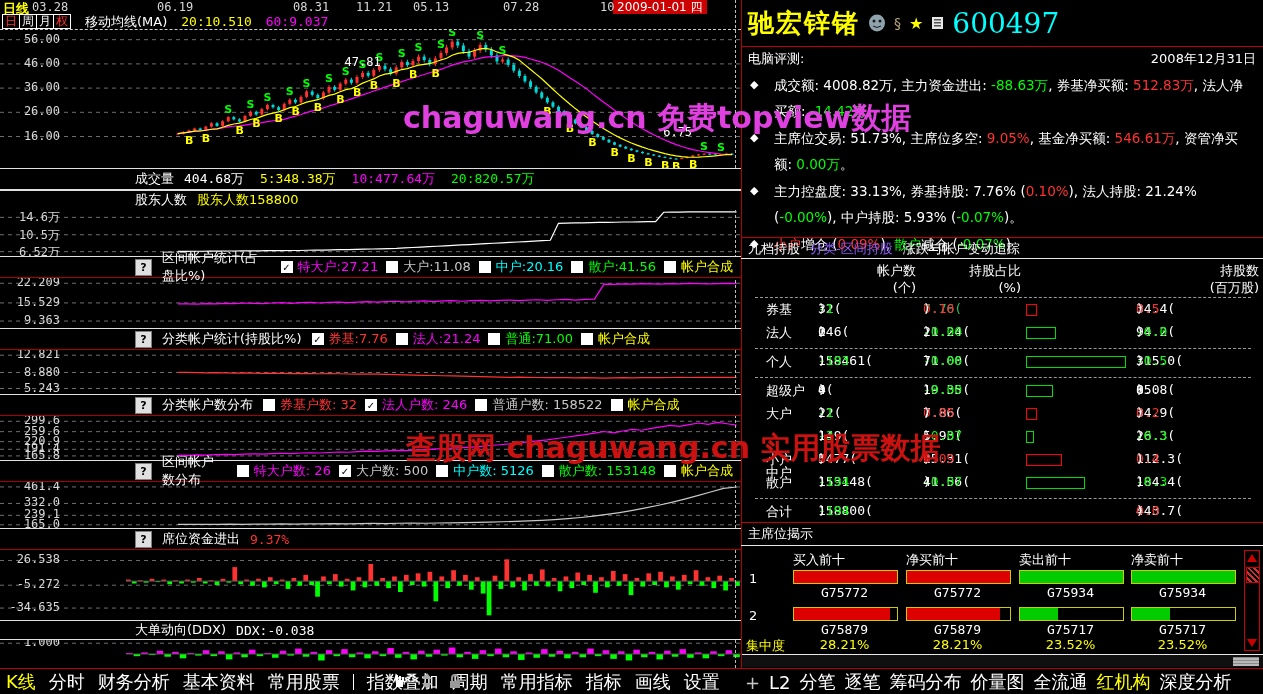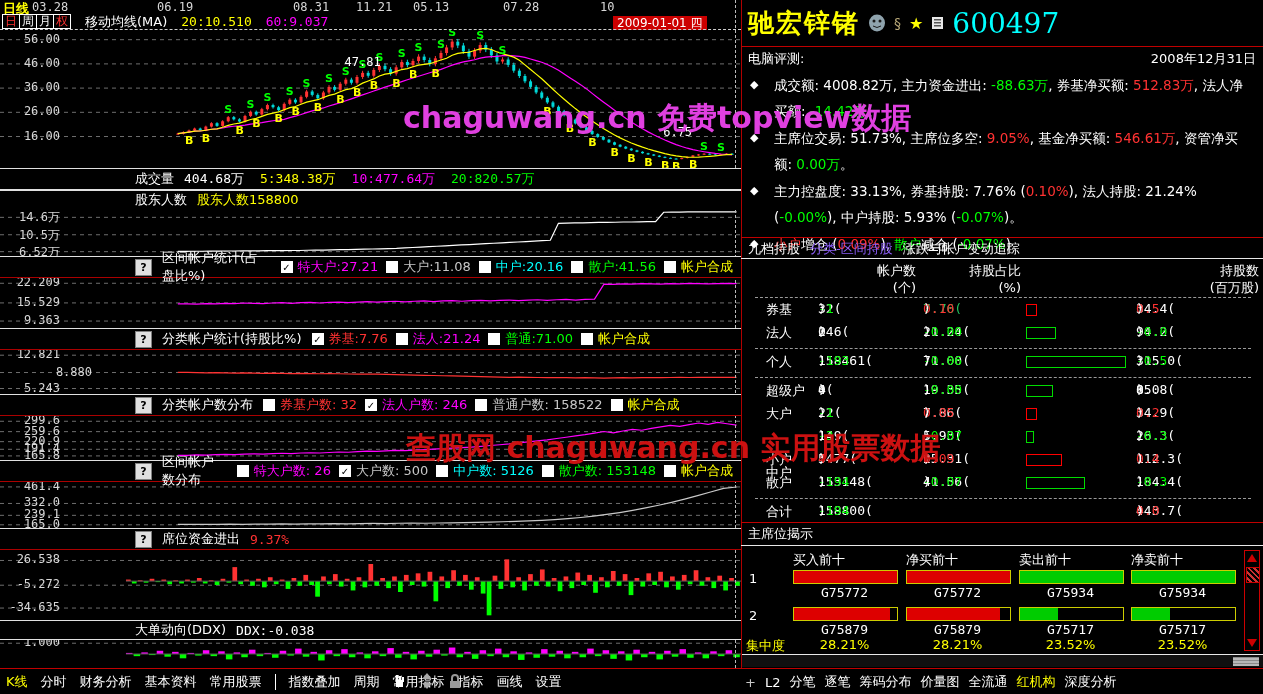--- a/index.html
+++ b/index.html
@@ -6,21 +6,21 @@
   #app{position:relative;width:1263px;height:694px;background:#000;overflow:hidden;
        font-family:"DejaVu Sans","Liberation Sans",sans-serif;font-size:13px;color:#fff;}
   .num{font-family:"DejaVu Sans Mono","Liberation Mono",monospace;}
   .c-w{color:#ffffff}.c-r{color:#ff3232}.c-y{color:#ffff00}
   .c-m{color:#ff00ff}
   
   #dates-row{position:absolute;left:0;top:0;width:741px;height:14px;}
   .dlabel{position:absolute;top:0;color:#d8d8d8;font-size:12px;}
   #period-label{position:absolute;left:3px;top:0;color:#ffff00;font-weight:bold;}
   #cur-date{position:absolute;left:613px;top:0;height:14px;background:#cc0000;color:#fff;
-            font-size:12px;padding:0 4px;line-height:14px;margin-top:16px;}
+            font-size:12px;padding:0 4px;line-height:14px;}
   #ma-row{position:absolute;left:0;top:14px;width:741px;height:15px;display:flex;align-items:center;gap:14px;}
   #period-tabs{display:inline-flex;border:1px solid #fff;margin-left:2px;height:13px;line-height:13px;}
   .ptab{padding:0 2px;font-size:12px;border-right:1px solid #fff;}
   .ptab:last-child{border-right:none;}
   #topdash{position:absolute;left:0;top:29px;width:741px;border-top:1px dashed #cfcfcf;}
   
   .chartwrap{position:absolute;left:0;width:741px;overflow:visible;}
   .chartwrap svg{position:absolute;left:0;top:0;}
   .tick{position:absolute;left:0;width:60px;text-align:right;color:#d8d8d8;font-size:12px;
         font-family:"DejaVu Sans Mono","Liberation Mono",monospace;z-index:3;}
@@ -80,21 +80,21 @@
   #varrow-dn{bottom:3px;border-top:8px solid #cc0000;}
   #vthumb{position:absolute;left:1px;top:16px;width:12px;height:14px;border:1px solid #cc0000;
           background:repeating-linear-gradient(45deg,#000,#000 2px,#cc3333 2px,#cc3333 4px);}
   #hscroll{position:absolute;left:742px;top:654px;width:521px;height:12px;background:#101010;border-top:1px solid #e8e8e8;}
   #hthumb{position:absolute;right:4px;top:2px;width:26px;height:9px;background:#b8b8b8;
           background-image:repeating-linear-gradient(0deg,#b8b8b8,#b8b8b8 2px,#8a8a8a 2px,#8a8a8a 3px);}
   
   #bottom-bar{position:absolute;left:0;top:668px;width:1263px;height:26px;background:#000;
               border-top:1px solid #c00000;box-sizing:border-box;}
   #tb-left{position:absolute;left:6px;top:0;height:26px;display:flex;align-items:center;gap:13px;}
-  .tbitem{color:#fff;font-size:13px;white-space:nowrap;}
+  .tbitem{color:#fff;font-size:18px;white-space:nowrap;}
   .tbitem.act{color:#ffff00;}
   .vsep{width:1px;height:16px;background:#fff;}
   #tb-icons{position:absolute;left:392px;top:4px;display:flex;gap:15px;align-items:center;}
   #tb-right{position:absolute;left:741px;top:0;height:26px;display:flex;align-items:center;gap:9px;padding-left:4px;}
   
   #wm1{position:absolute;left:403px;top:98px;color:#e040e0;font-size:30px;font-weight:bold;z-index:40;white-space:nowrap;}
   #wm2{position:absolute;left:406px;top:428px;color:#cc1111;font-size:30px;font-weight:bold;z-index:40;white-space:nowrap;}
   .ticon{display:inline-flex;align-items:center;}
 </style>
 </head>
@@ -472,21 +472,21 @@
       </span>
   </div>
   <div class="chartwrap" id="wrap-p2" style="top:350px;height:44px;">
       <svg width="741" height="44">
         <line x1="0" x2="741" y1="5.1876" y2="5.1876" stroke="#6e6e6e" stroke-dasharray="4,4"></line>
         <line x1="0" x2="741" y1="22.527999999999995" y2="22.527999999999995" stroke="#6e6e6e" stroke-dasharray="4,4"></line>
         <line x1="0" x2="741" y1="38.5308" y2="38.5308" stroke="#6e6e6e" stroke-dasharray="4,4"></line>
         <polyline points="177.84,22.44 187.30972881355933,22.44 196.77945762711866,22.66 206.249186440678,22.879999999999995 215.71891525423726,22.66 225.1886440677966,22.879999999999995 234.65837288135592,23.1 244.12810169491524,22.879999999999995 253.59783050847457,23.1 263.06755932203384,23.32 272.5372881355932,23.1 282.00701694915256,23.32 291.47674576271186,23.539999999999996 300.9464745762712,23.32 310.4162033898305,23.539999999999996 319.88593220338987,23.76 329.35566101694917,23.539999999999996 338.82538983050847,23.76 348.29511864406777,23.979999999999997 357.7648474576271,24.200000000000003 367.2345762711864,23.979999999999997 376.7043050847457,24.200000000000003 386.1740338983051,24.42 395.6437627118644,24.639999999999997 405.11349152542374,24.860000000000003 414.58322033898304,25.08 424.0529491525424,25.299999999999997 433.5226779661017,25.520000000000003 442.99240677966105,25.74 452.4621355932203,25.960000000000004 461.9318644067797,26.18 471.40159322033895,26.4 480.87132203389837,26.619999999999997 490.3410508474576,26.84 499.8107796610169,27.06 509.28050847457627,27.28 518.7502372881355,27.06 528.2199661016949,27.28 537.6896949152542,27.5 547.1594237288136,27.72 556.6291525423729,27.5 566.0988813559322,27.72 575.5686101694915,27.94 585.0383389830508,27.72 594.5080677966102,27.94 603.9777966101694,28.16 613.4475254237288,27.94 622.9172542372881,27.72 632.3869830508474,27.94 641.8567118644067,27.72 651.3264406779662,27.5 660.7961694915255,27.72 670.2658983050846,27.5 679.7356271186441,27.28 689.2053559322035,27.5 698.6750847457627,27.456 708.1448135593221,27.28 717.6145423728814,27.456 727.0842711864407,27.368 736.554,27.456" fill="none" stroke="#ff3232" stroke-width="1.2"></polyline>
       </svg>
       <div class="tick" style="top: -2.8124px;">12.821</div>
-      <div class="tick" style="top: 14.528px; padding-left: 32px;">8.880</div>
+      <div class="tick" style="top: 14.528px;">8.880</div>
       <div class="tick" style="top: 30.5308px;">5.243</div>
     </div>
 
   <div class="plabel" id="p3-row" style="top:394px;height:22px;">
     <span class="qicon">?</span>
     <span class="c-w">分类帐户数分布</span>
     <span id="p3-legend" style="display:flex;">
         <span class="legend-item">
           <span class="cb"></span>
           <span style="color: rgb(255, 50, 50);">券基户数: 32</span>

